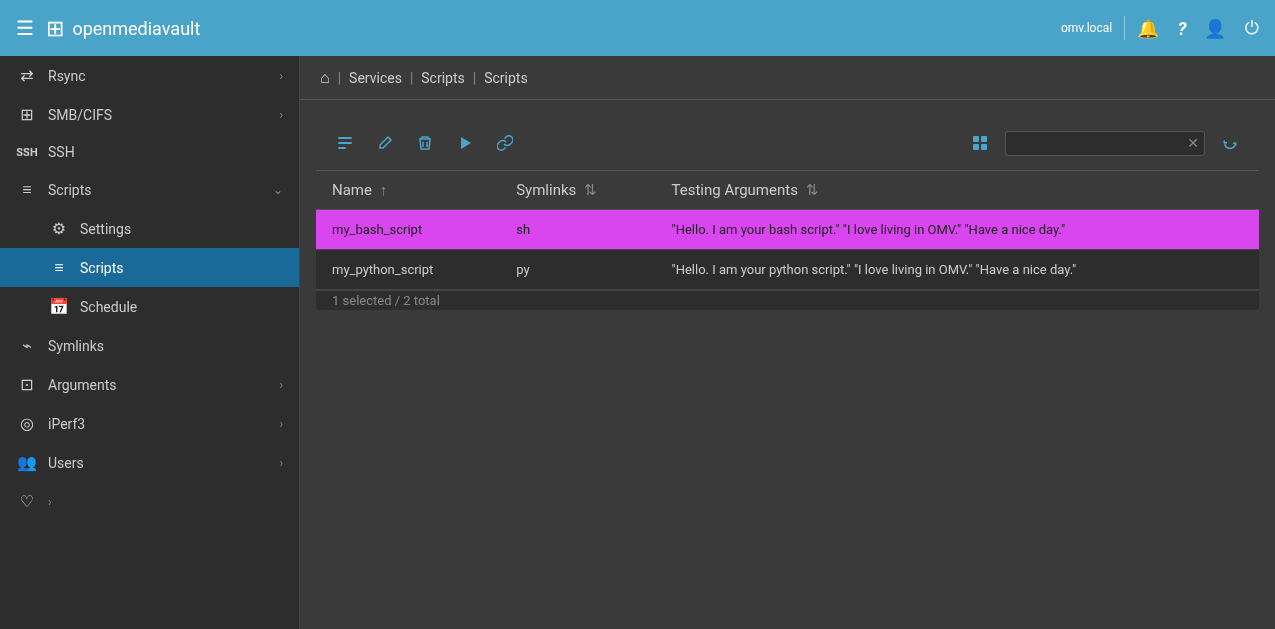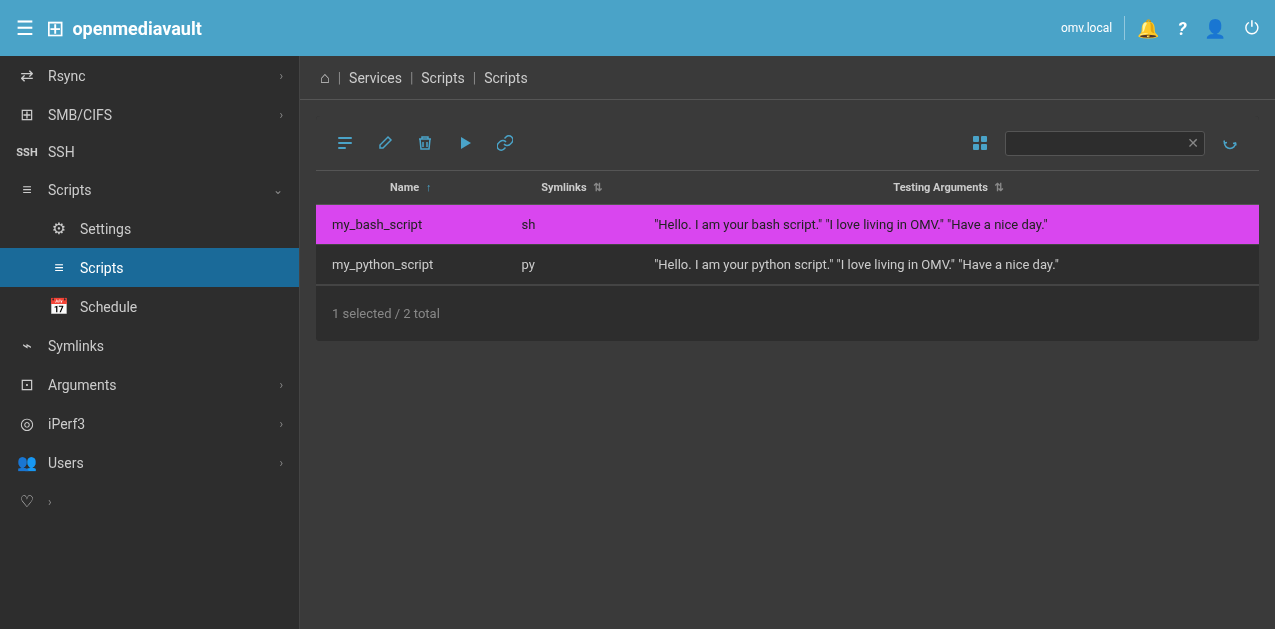--- a/index.html
+++ b/index.html
@@ -136,61 +136,61 @@
       transform: translateY(-50%);
       color: #888;
       cursor: pointer;
       font-size: 14px;
     }
 
     
     .data-table { width: 100%; border-collapse: collapse; }
     .data-table thead tr { background: #3a3a3a; }
     .data-table th {
-      text-align: center;
+      text-align: left;
       padding: 10px 16px;
-      font-size: 11px;
-      font-weight: 700;
+      font-size: 15px;
+      font-weight: 400;
       color: #ccc;
       border-bottom: 1px solid #555;
       cursor: pointer;
       user-select: none;
     }
     .data-table td {
       padding: 12px 16px;
       font-size: 13px;
       color: #ccc;
       border-bottom: 1px solid #444;
       vertical-align: top;
     }
     .data-table tbody tr.selected { background: #d946ef; }
     .data-table tbody tr.selected td { color: #222; }
 
     
     .statusbar {
-      padding: 20px 16px;
+      padding: 2px 16px;
       font-size: 13px;
       color: #888;
       background: #2d2d2d;
       border-top: 1px solid #444;
     }
 
     
     ::-webkit-scrollbar { width: 6px; }
     ::-webkit-scrollbar-track { background: #2d2d2d; }
     ::-webkit-scrollbar-thumb { background: #555; border-radius: 3px; }
   </style>
 </head>
 <body>
 
 <div class="topbar">
   <span class="topbar-menu-icon">☰</span>
   <div style="display:flex;align-items:center;gap:8px;">
     <span style="font-size:22px;color:white;">⊞</span>
-    <span style="font-size:18px;font-weight:700;color:white;">openmediavault</span>
+    <span style="font-size:18px;font-weight:400;color:white;">openmediavault</span>
   </div>
   <div class="topbar-spacer"></div>
   <span class="topbar-hostname">omv.local</span>
   <div class="topbar-divider"></div>
   <div class="topbar-icons">
     <span class="topbar-icon">🔔</span>
     <span class="topbar-icon" style="font-style:italic;font-weight:bold;">?</span>
     <span class="topbar-icon">👤</span>
     <span class="topbar-icon">⏻</span>
   </div>

